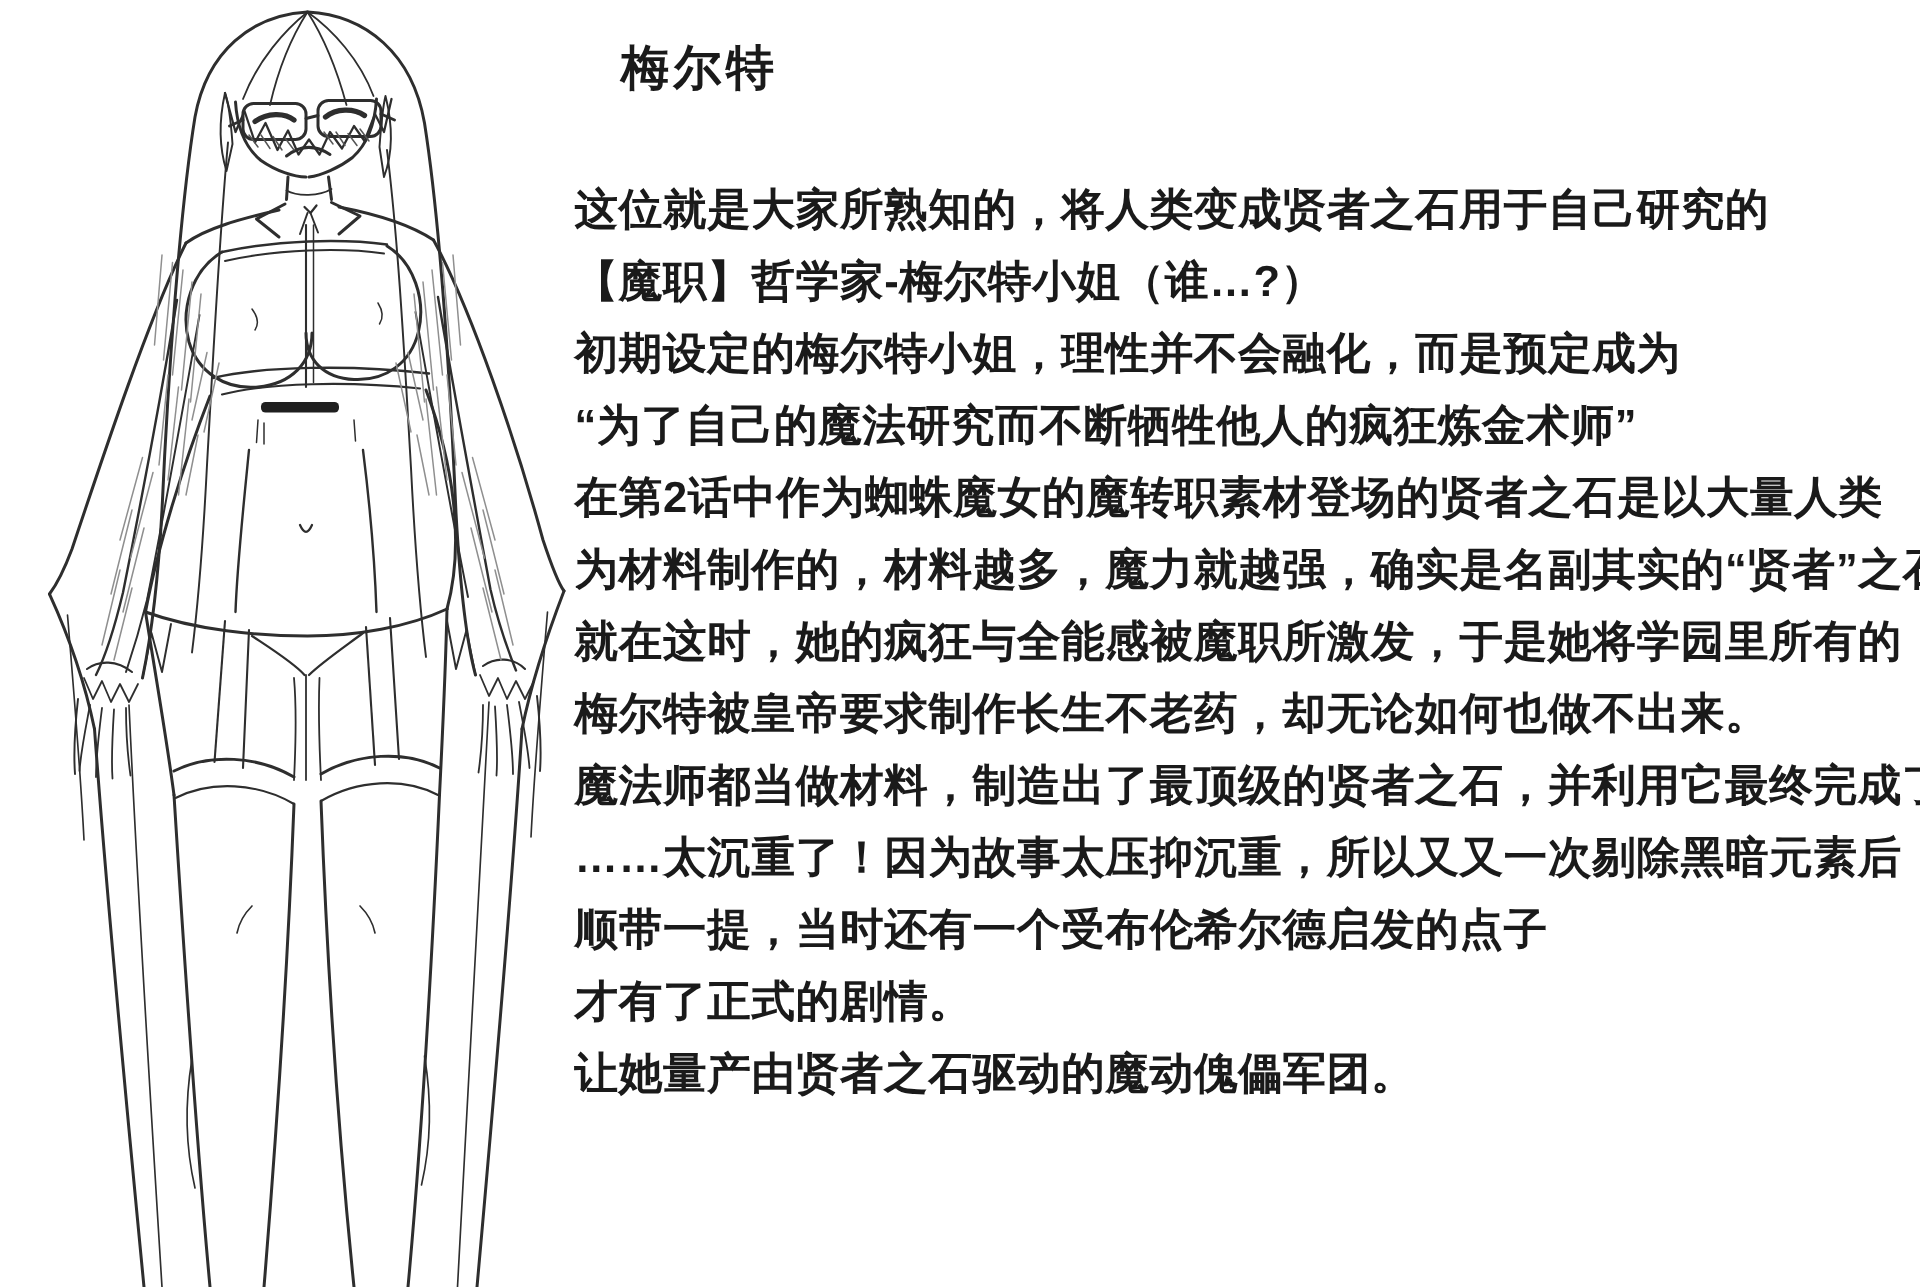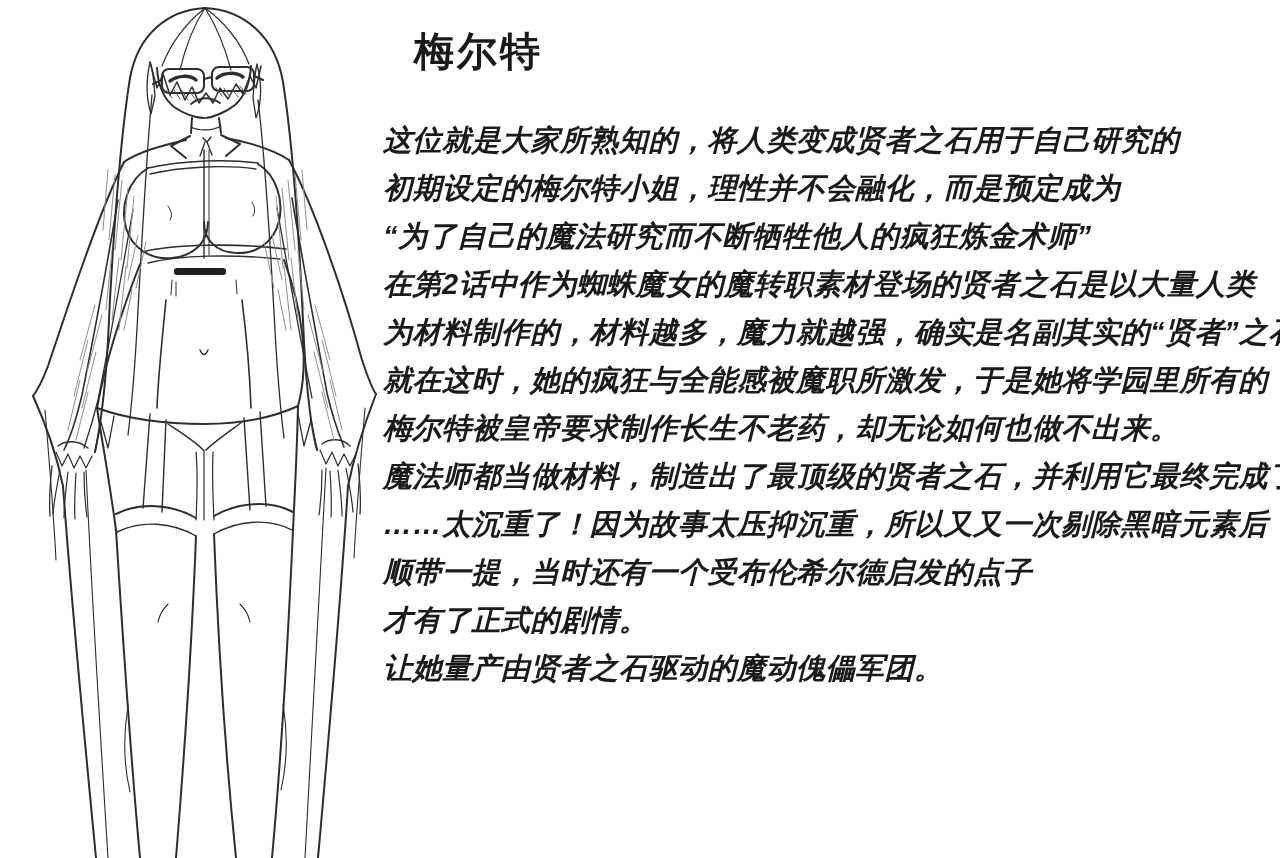--- a/index.html
+++ b/index.html
@@ -8,32 +8,31 @@
     background:#ffffff;
     font-family:"Liberation Sans","DejaVu Sans",sans-serif;
     overflow:hidden;
   }
   .sheet{position:relative;width:1280px;height:858px;background:#ffffff;}
   .illustration{
     position:absolute;left:0;top:0;width:400px;height:858px;
   }
   .title{
     position:absolute;left:414px;top:24px;margin:0;
-    font-size:40px;font-weight:bold;color:#1a1a1a;
+    font-size:32px;font-weight:bold;color:#1a1a1a;
     letter-spacing:3px;white-space:nowrap;
   }
   .text-block{
     position:absolute;left:383px;top:116px;width:897px;
     color:#1a1a1a;
   }
   .text-block p{
     margin:0;height:48px;line-height:48px;
     font-size:29px;font-weight:bold;white-space:nowrap;
     letter-spacing:0.5px;
-    font-style:italic;
   }
 </style>
 </head>
 <body>
 
 <div class="sheet">
 
   <div class="illustration">
     <svg width="400" height="858" viewBox="0 0 400 858" xmlns="http://www.w3.org/2000/svg">
       <g fill="none" stroke="#2e2e2e" stroke-width="2" stroke-linecap="round" stroke-linejoin="round">
@@ -218,20 +217,21 @@
           <path d="M264,242 L274,288"></path>
           <path d="M278,290 L286,330"></path>
       </g>
     </svg>
   </div>
 
   <h1 class="title">梅尔特</h1>
 
   <div class="text-block">
     <p>这位就是大家所熟知的，将人类变成贤者之石用于自己研究的</p>
+    <p>【魔职】哲学家-梅尔特小姐（谁…?）</p>
     <p>初期设定的梅尔特小姐，理性并不会融化，而是预定成为</p>
     <p>“为了自己的魔法研究而不断牺牲他人的疯狂炼金术师”</p>
     <p>在第2话中作为蜘蛛魔女的魔转职素材登场的贤者之石是以大量人类</p>
     <p>为材料制作的，材料越多，魔力就越强，确实是名副其实的“贤者”之石。</p>
     <p>就在这时，她的疯狂与全能感被魔职所激发，于是她将学园里所有的</p>
     <p>梅尔特被皇帝要求制作长生不老药，却无论如何也做不出来。</p>
     <p>魔法师都当做材料，制造出了最顶级的贤者之石，并利用它最终完成了</p>
     <p>……太沉重了！因为故事太压抑沉重，所以又又一次剔除黑暗元素后</p>
     <p>顺带一提，当时还有一个受布伦希尔德启发的点子</p>
     <p>才有了正式的剧情。</p>

